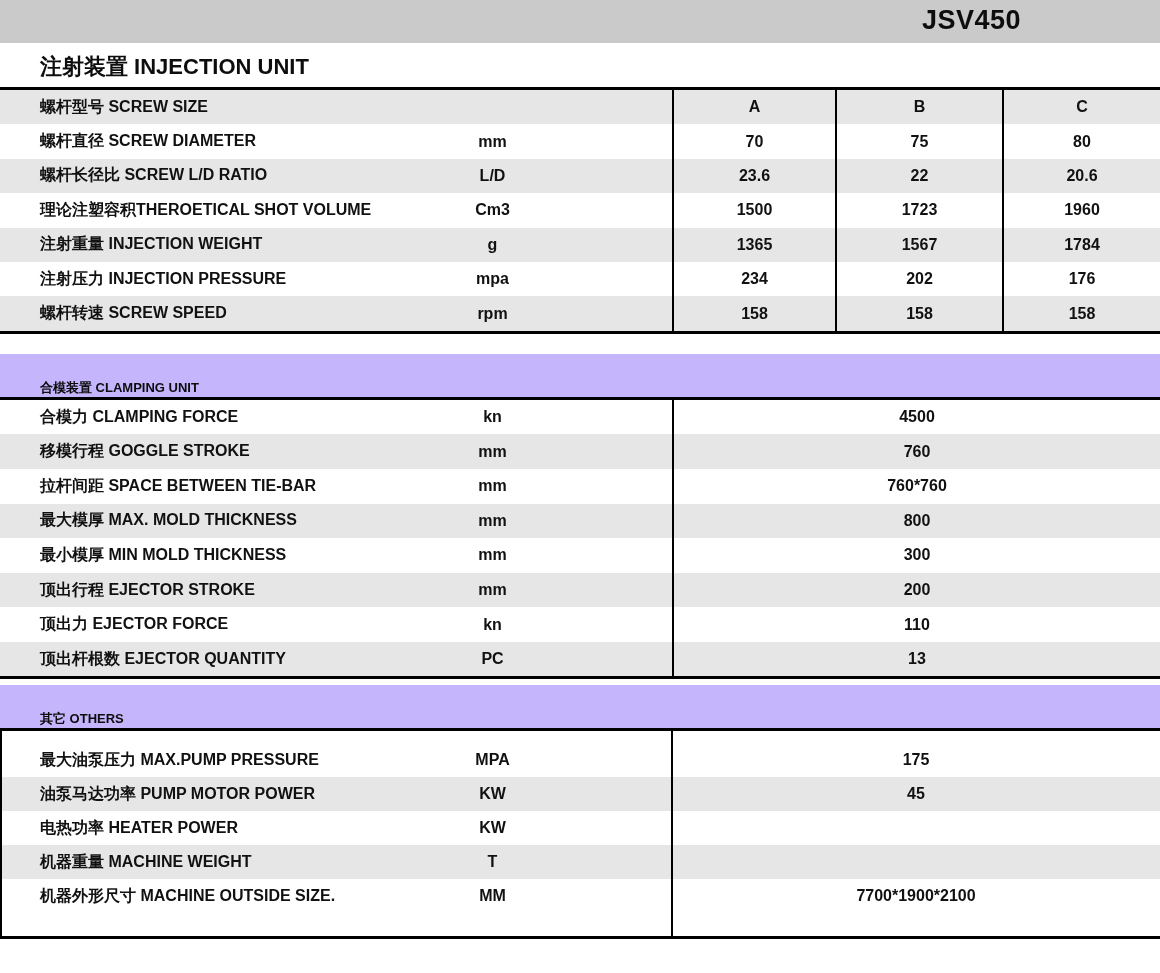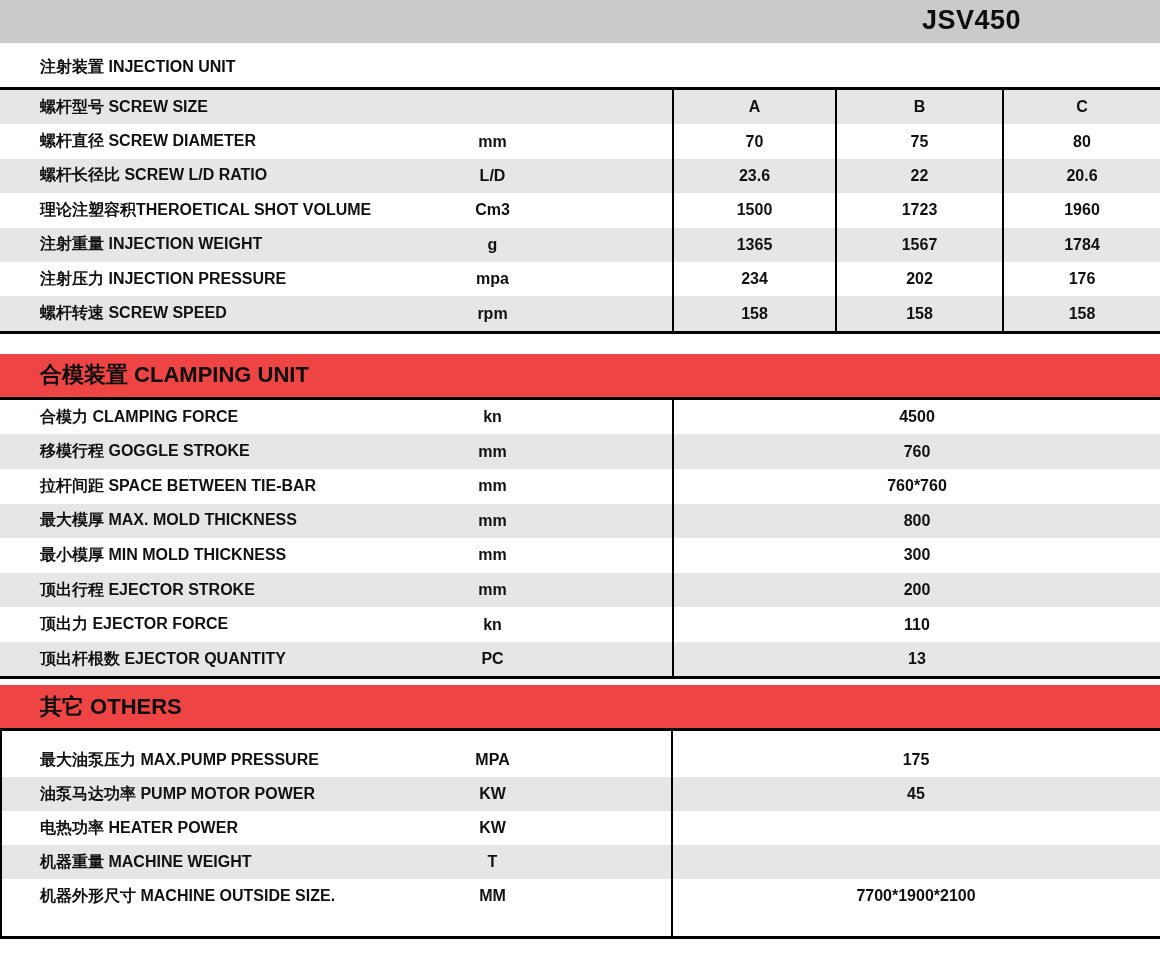--- a/index.html
+++ b/index.html
@@ -9,25 +9,25 @@
     font-weight:bold;color:#111;
     -webkit-font-smoothing:antialiased;
   }
   .page{position:relative;width:1160px;height:973px;overflow:hidden;}
 
   
   .topbar{height:43px;background:#cacaca;position:relative;}
   .model{position:absolute;left:922px;top:5px;font-size:27px;letter-spacing:.5px;color:#0d0d0d;}
 
   
-  .title{margin:13px 0 9px 40px;font-size:16px;line-height:22px;color:#0d0d0d;}
-
-  
-  .band{height:43px;background:#ef4444;border-bottom:3px solid #000;
-        display:flex;align-items:center;padding-left:40px;font-size:22px;color:#0d0d0d;}
+  .title{margin:13px 0 9px 40px;font-size:22px;line-height:22px;color:#0d0d0d;}
+
+  
+  .band{height:43px;background:#c4b5fd;border-bottom:3px solid #000;
+        display:flex;align-items:flex-end;padding-left:40px;font-size:13px;color:#0d0d0d;}
   .band-clamping{margin-top:20px;}
   .band-others{margin-top:6px;}
 
   
   .tbl{border-bottom:3px solid #000;}
   .t1{border-top:3px solid #000000;}
   .row{display:grid;grid-template-columns:420px 145px 107px 163px 167px 158px;align-items:stretch;}
   .t2 .row,.t3 .row{grid-template-columns:420px 145px 107px 488px;}
   .t1 .row{height:34.4px;}
   .t2 .row{height:34.6px;}

